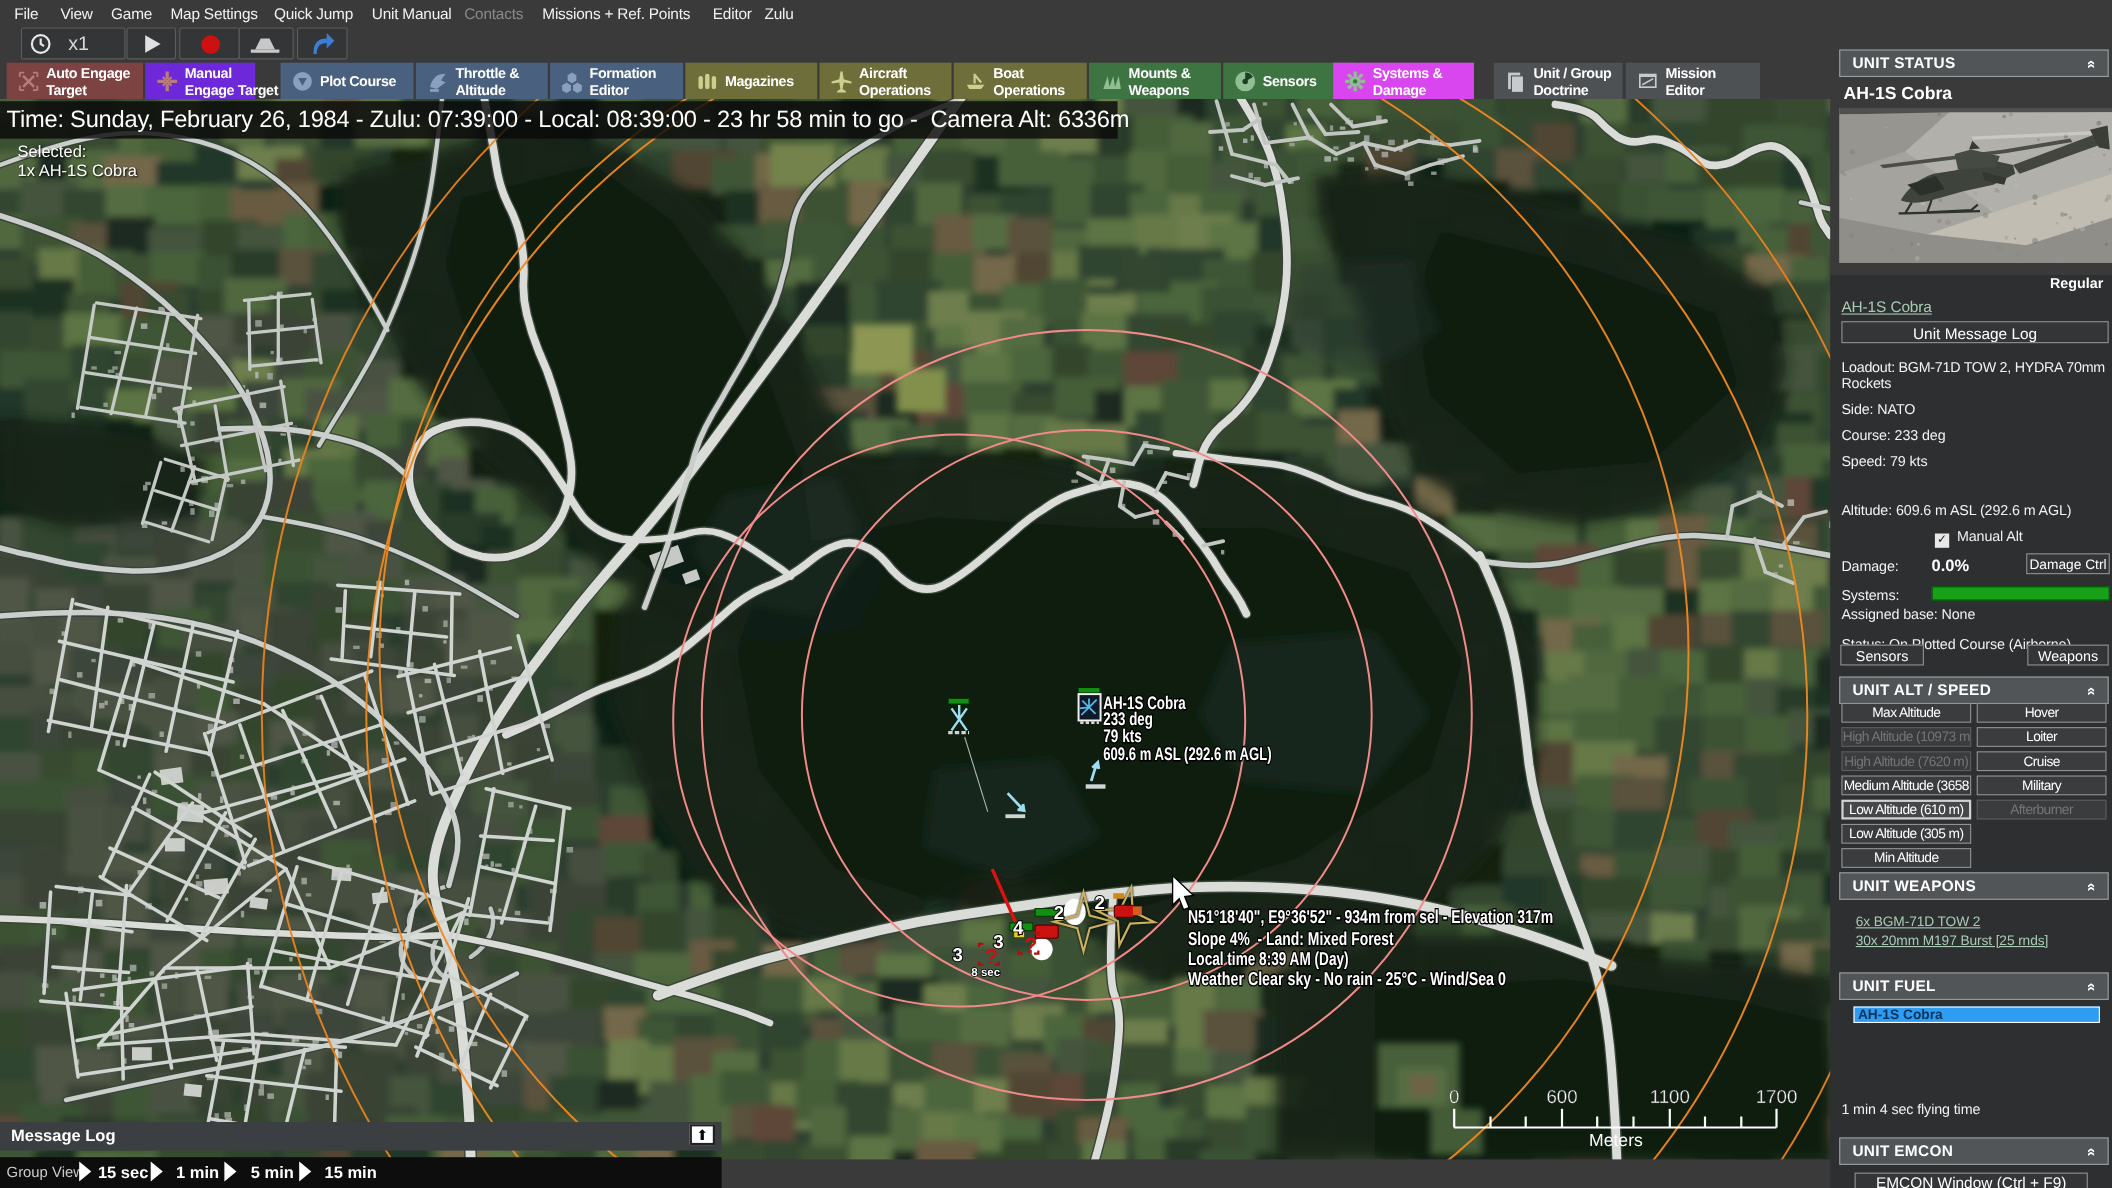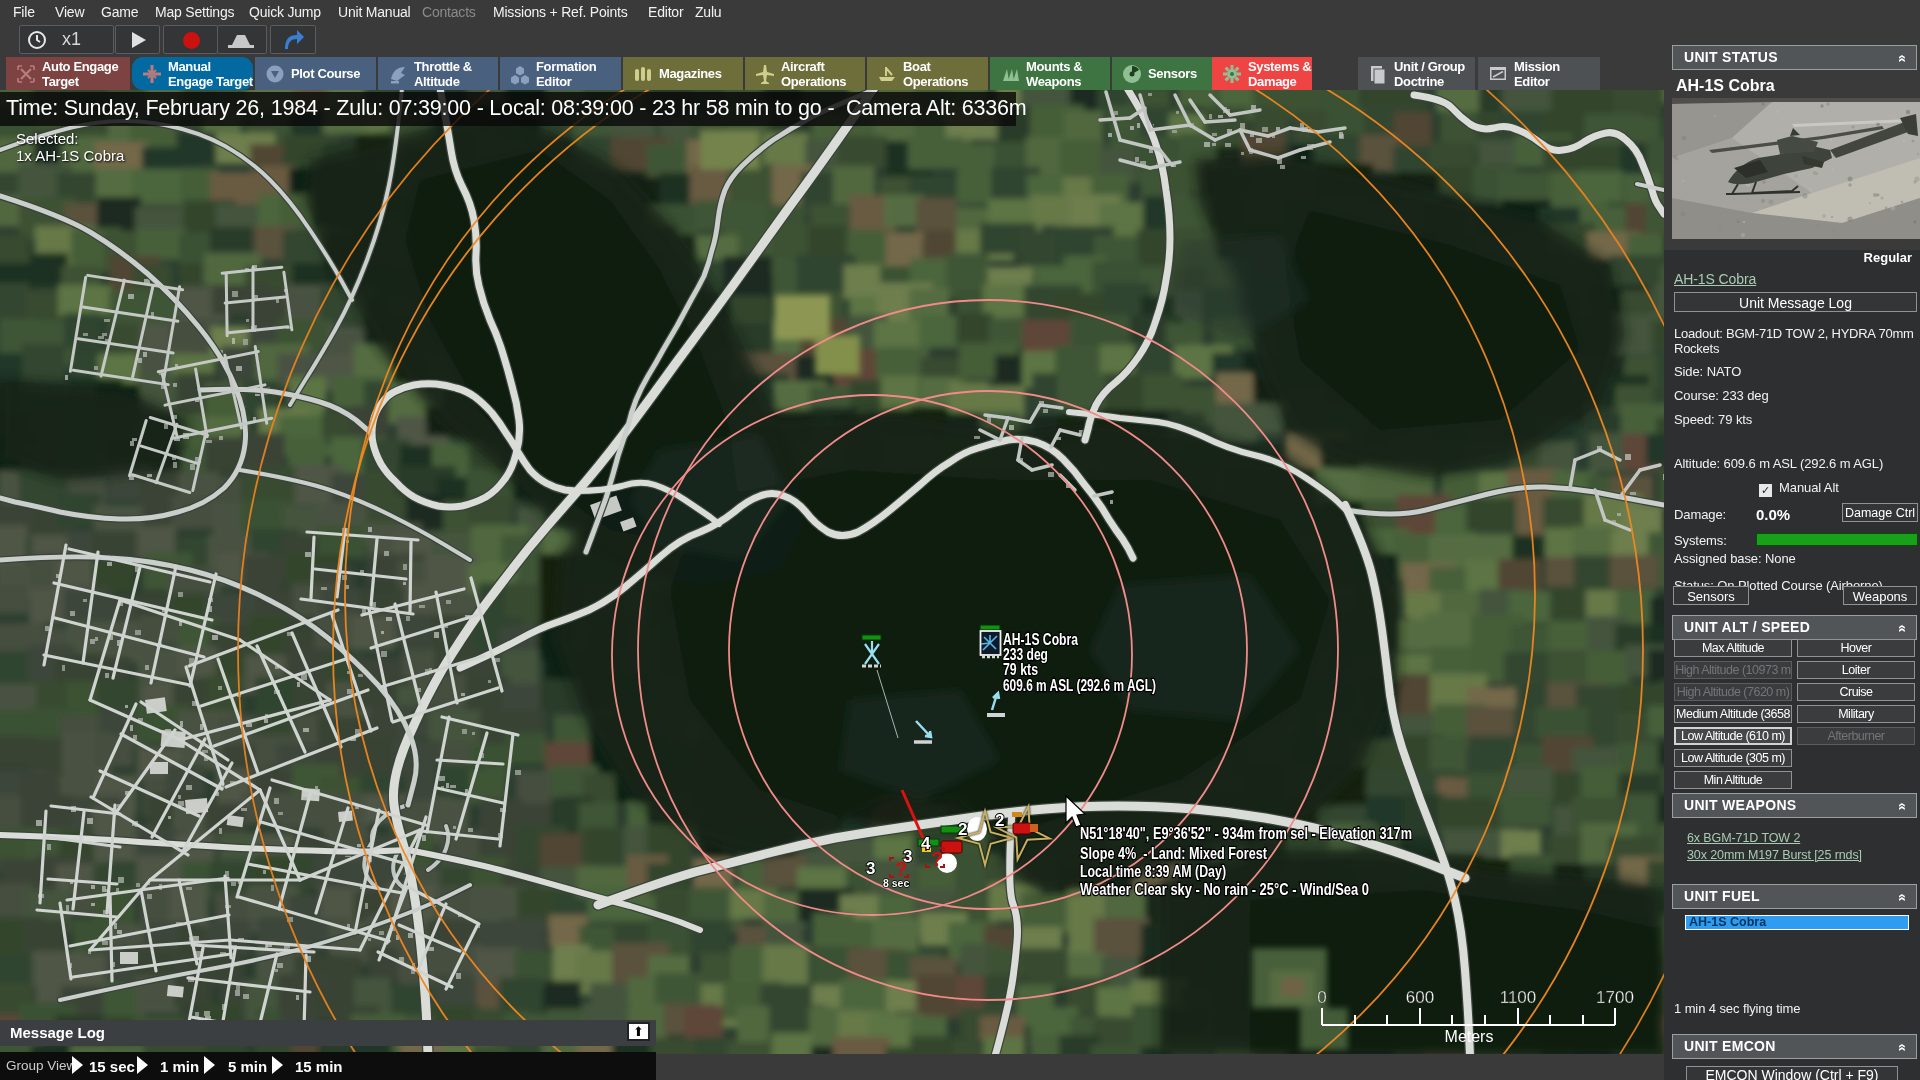--- a/index.html
+++ b/index.html
@@ -75,21 +75,21 @@
     </div>
 </div>
 <div id="toolbar3">
 <div class="tb3" style="left:6px;width:124px;background:#7d4343;">
 <svg width="22" height="22" viewBox="0 0 22 22" style="position:absolute;left:9px;top:6px;">
         <path d="M6,6 L11,11 M16,6 L11,11 M6,16 L11,11 M16,16 L11,11" stroke="#b97b7b" stroke-width="2.2" fill="none"></path>
         <path d="M3,3h4M3,3v4 M19,3h-4M19,3v4 M3,19h4M3,19v-4 M19,19h-4M19,19v-4" stroke="#b97b7b" stroke-width="1.6" fill="none"></path>
       </svg>
 <div class="tb3t" style="line-height:14.5px;padding-top:2px;">Auto Engage<br>Target</div>
     </div>
-<div class="tb3" style="left:132px;width:121px;background:#0369a1;border-radius:11px;">
+<div class="tb3" style="left:132px;width:100px;background:#6d28d9;">
 <svg width="22" height="22" viewBox="0 0 22 22" style="position:absolute;left:9px;top:6px;">
         <path d="M11,2 L11,9 M11,20 L11,13 M2,11 L9,11 M20,11 L13,11" stroke="#b97b7b" stroke-width="3" fill="none"></path>
         <path d="M7,7 L15,15 M15,7 L7,15" stroke="#b97b7b" stroke-width="2" fill="none"></path>
       </svg>
 <div class="tb3t" style="line-height:14.5px;padding-top:2px;">Manual<br>Engage Target</div>
     </div>
 <div class="tb3" style="left:255px;width:121px;background:#49617f;">
 <svg width="22" height="22" viewBox="0 0 22 22" style="position:absolute;left:9px;top:6px;">
         <circle cx="11" cy="11" r="8.5" fill="#8aa0bd"></circle>
         <path d="M7,8 L15,8 L11,15 z" fill="#49617f"></path>
@@ -139,21 +139,21 @@
 <div class="tb3t" style="line-height:14.5px;padding-top:2px;">Mounts &amp;<br>Weapons</div>
     </div>
 <div class="tb3" style="left:1112px;width:120px;background:#3e7342;">
 <svg width="22" height="22" viewBox="0 0 22 22" style="position:absolute;left:9px;top:6px;">
         <circle cx="11" cy="11" r="9" fill="#8fbf93"></circle>
         <path d="M11,11 L18,7 A8,8 0 0 0 11,3 z" fill="#1d4020"></path>
         <circle cx="11" cy="11" r="2.5" fill="#1d4020"></circle>
       </svg>
 <div class="tb3t" style="line-height:31px;">Sensors</div>
     </div>
-<div class="tb3" style="left:1212px;width:100px;background:#ef4444;">
+<div class="tb3" style="left:1212px;width:128px;background:#d946ef;">
 <svg width="22" height="22" viewBox="0 0 22 22" style="position:absolute;left:9px;top:6px;">
         <circle cx="11" cy="11" r="5" fill="#8fbf93"></circle>
         <g stroke="#8fbf93" stroke-width="3">
           <path d="M11,2 L11,6 M11,16 L11,20 M2,11 L6,11 M16,11 L20,11 M4.6,4.6 L7.4,7.4 M14.6,14.6 L17.4,17.4 M4.6,17.4 L7.4,14.6 M14.6,7.4 L17.4,4.6"></path>
         </g>
         <circle cx="11" cy="11" r="2" fill="#3e7342"></circle>
       </svg>
 <div class="tb3t" style="line-height:14.5px;padding-top:2px;">Systems &amp;<br>Damage</div>
     </div>
 <div class="tb3" style="left:1358px;width:117px;background:#4e5154;">

